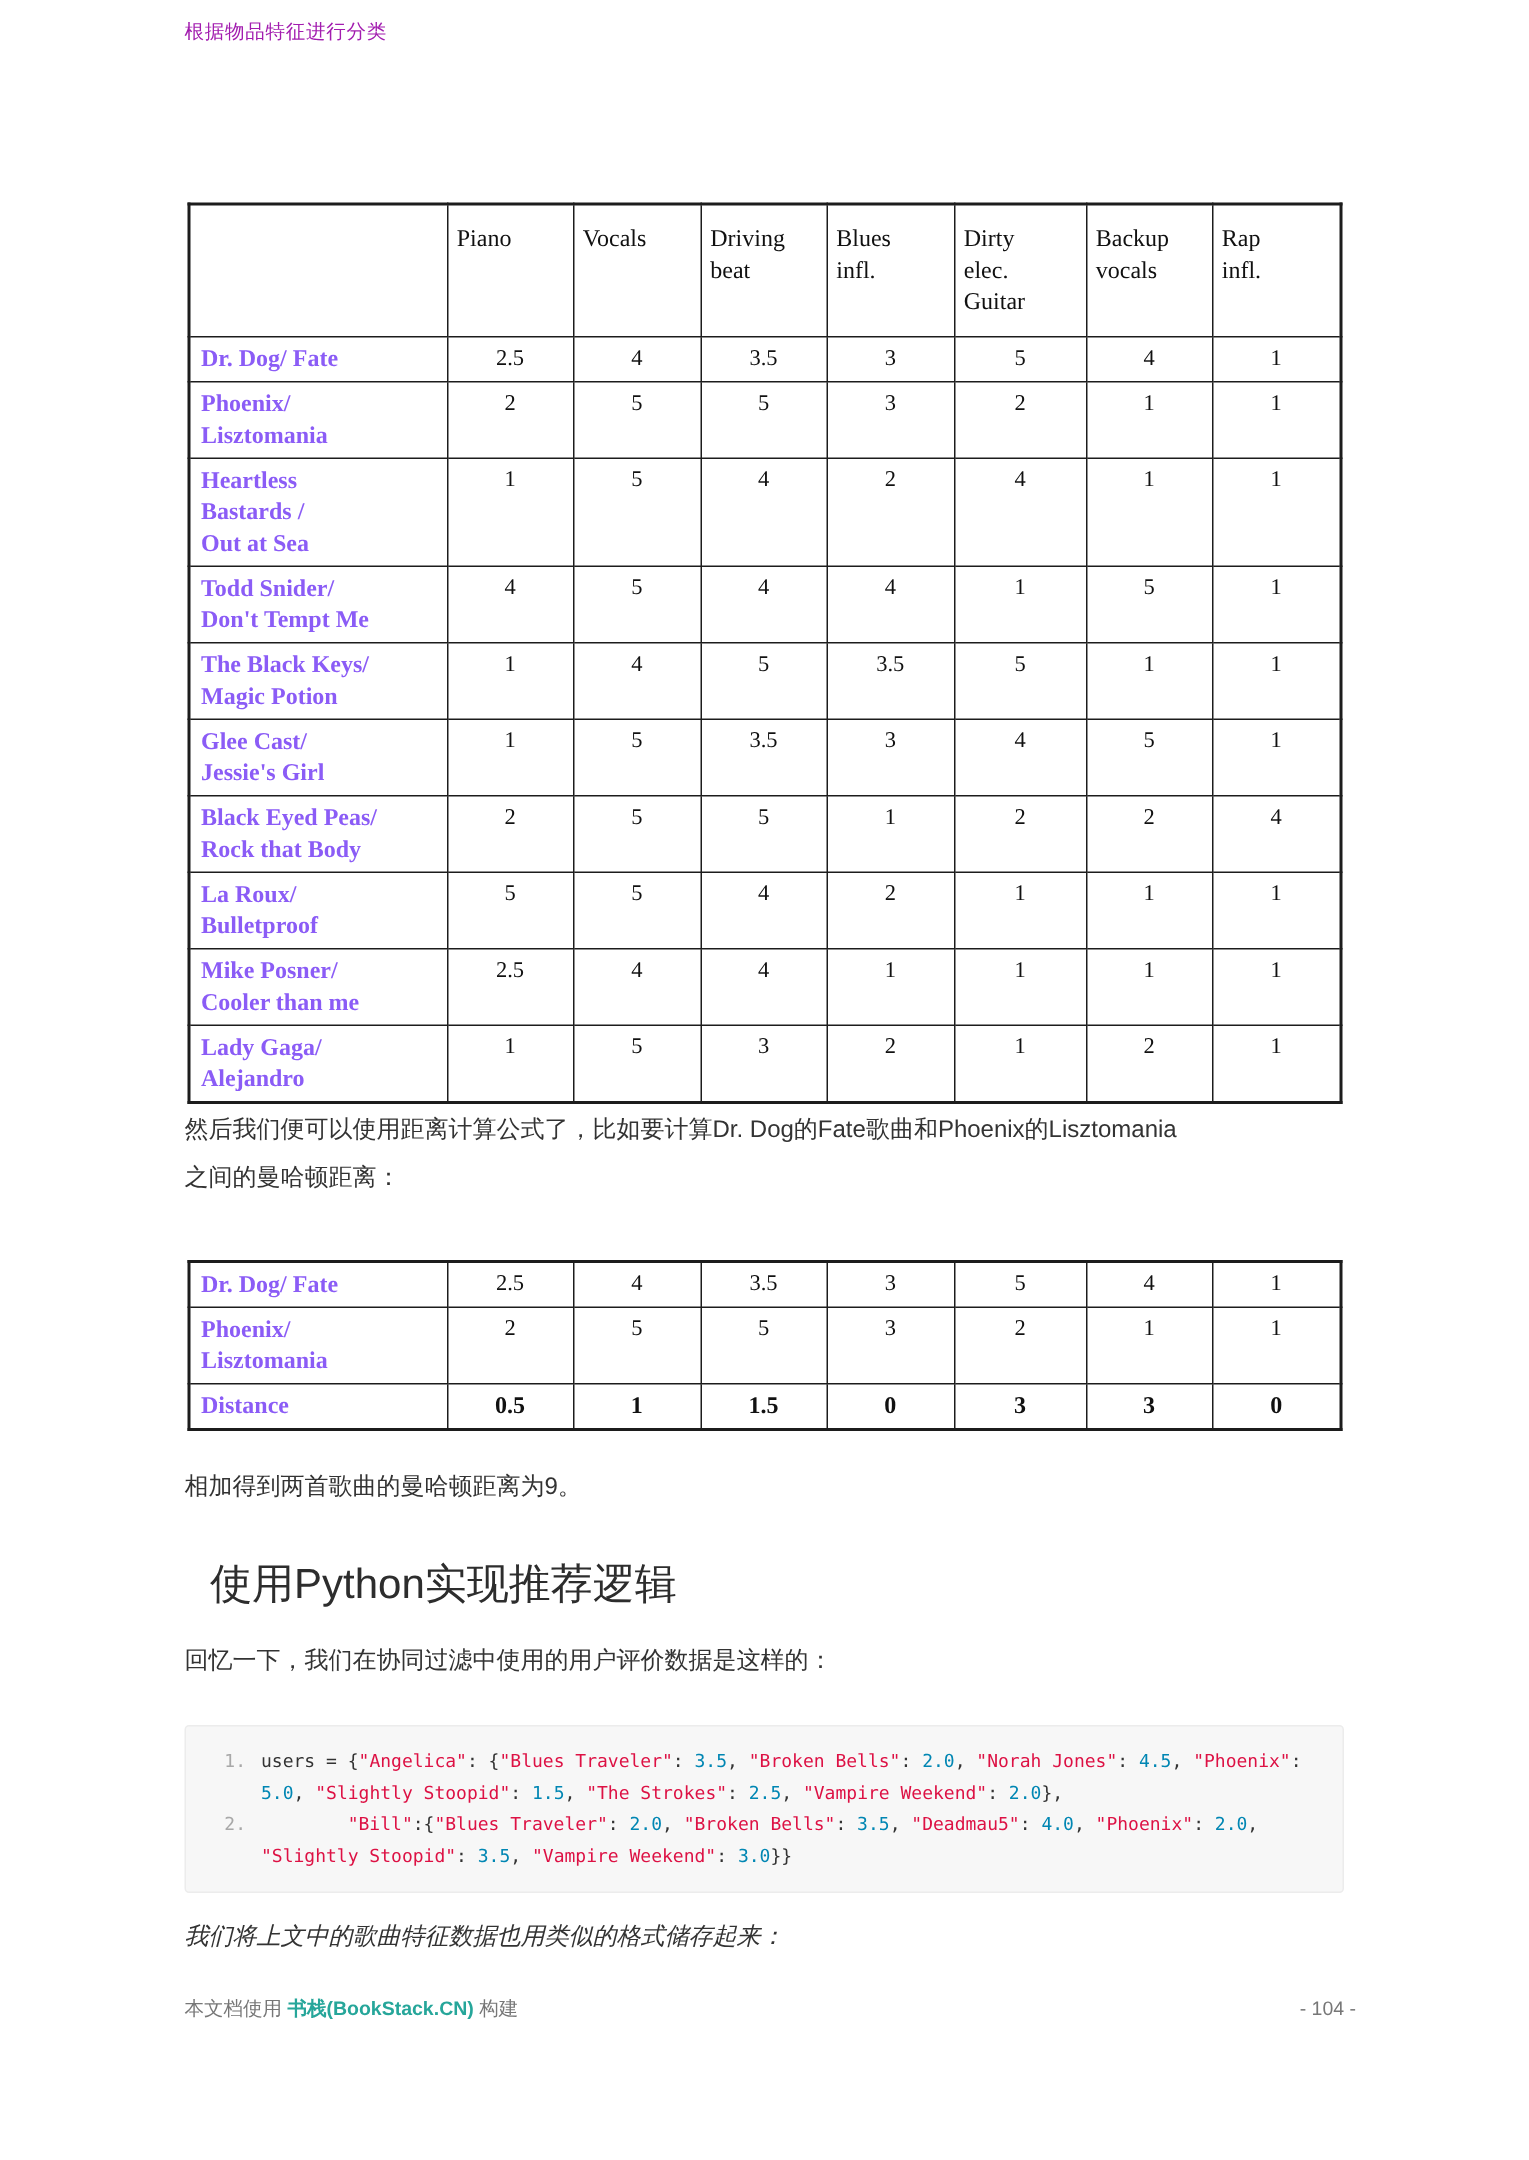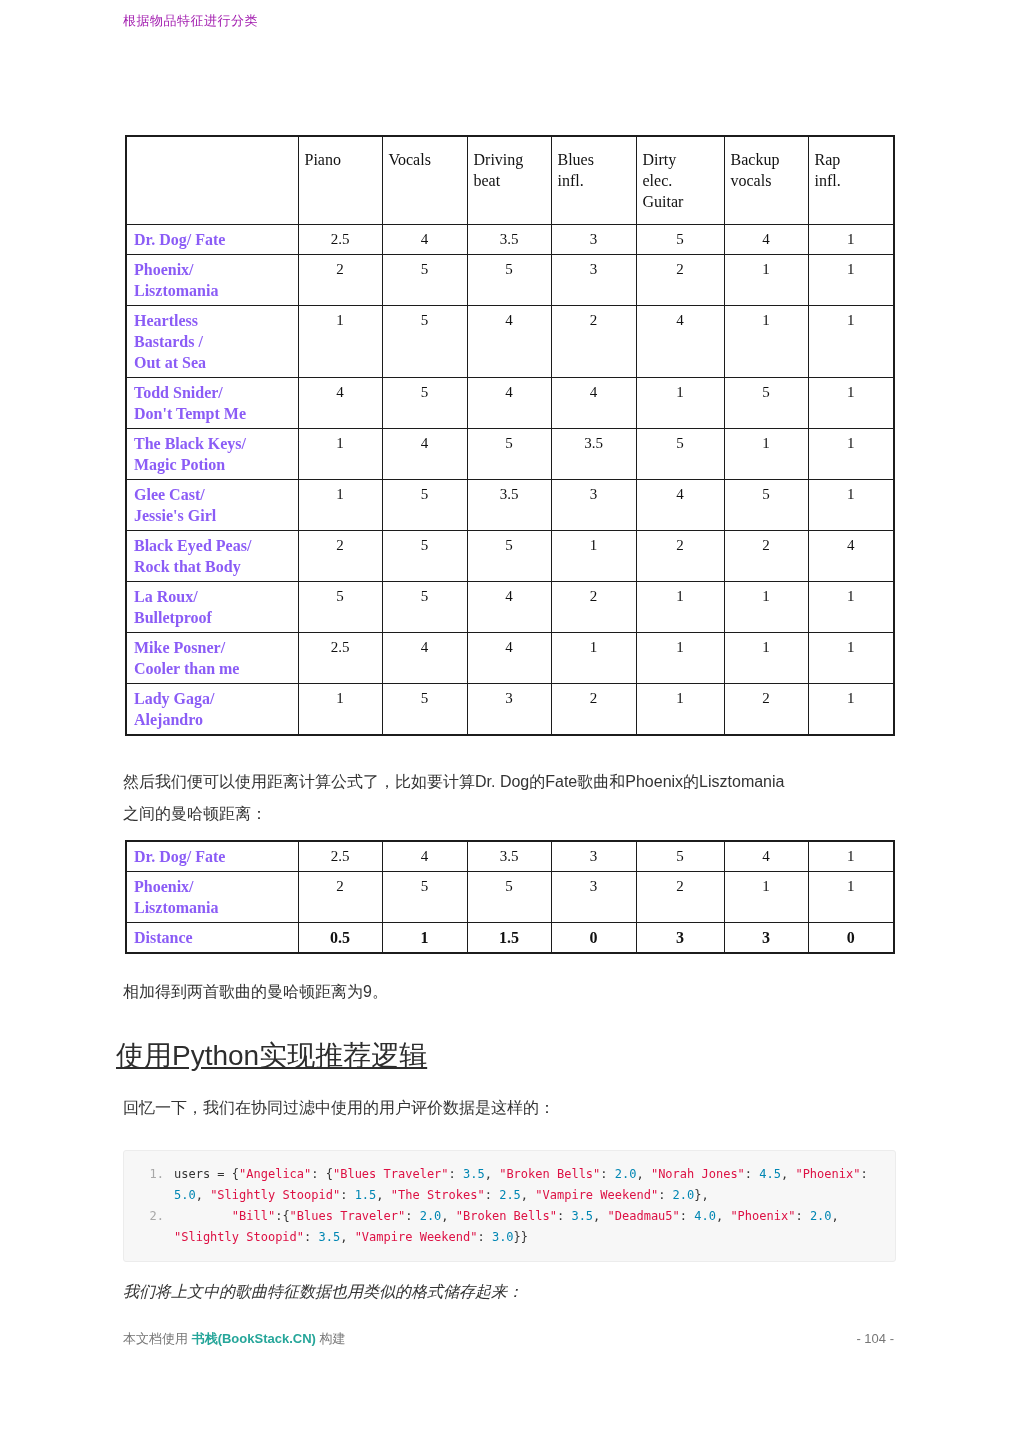--- a/index.html
+++ b/index.html
@@ -43,29 +43,29 @@
     padding: 6px 4px; font-size: 15px; line-height: 17px; color: #111;
   }
   .stable tr.bold-row td { font-weight: bold; font-size: 16px; }
 
   
   .para {
     position: absolute; left: 123px; width: 773px;
     font-size: 16px; line-height: 32px; color: #333;
     margin: 0; white-space: pre-line;
   }
-  #para1 { top: 738px; margin-top: 28px; }
+  #para1 { top: 738px; }
   #para2 { top: 976px; }
   #para3 { top: 1092px; }
   #para4 { top: 1276px; font-style: italic; }
 
   .heading {
-    position: absolute; left: 116px; top: 1036px;
+    position: absolute; left: 140px; top: 1036px;
     font-size: 28px; font-weight: 400; color: #2d2d2d;
-    margin: 0; line-height: 40px; text-decoration: underline;
+    margin: 0; line-height: 40px;
   }
 
   
   .codeblock {
     position: absolute; left: 123px; top: 1150px; width: 773px;
     box-sizing: border-box;
     background: #f7f7f7;
     border: 1px solid #ececec;
     border-radius: 3px;
     padding: 13px 14px;
@@ -77,21 +77,21 @@
     flex: none; width: 26px; text-align: right;
     margin-right: 10px; color: #a8a8a8; user-select: none;
   }
   .code-text { flex: 1; white-space: pre-wrap; word-break: break-word; }
   .tok-p { color: #333333; }
   .tok-s { color: var(--code-string, #d14); }
   .tok-n { color: var(--code-number, #0086b3); }
 
   
   .footer {
-    position: absolute; left: 123px; right: 125px; top: 1330px;
+    position: absolute; left: 123px; right: 115px; top: 1330px;
     display: flex; justify-content: space-between; align-items: baseline;
     font-size: 13px; color: #777;
   }
   .footer-brand {
     color: var(--brand, #26a69a); font-weight: bold; cursor: pointer;
   }
   .footer-page { color: #777; }
 </style>
 </head>
 <body>

